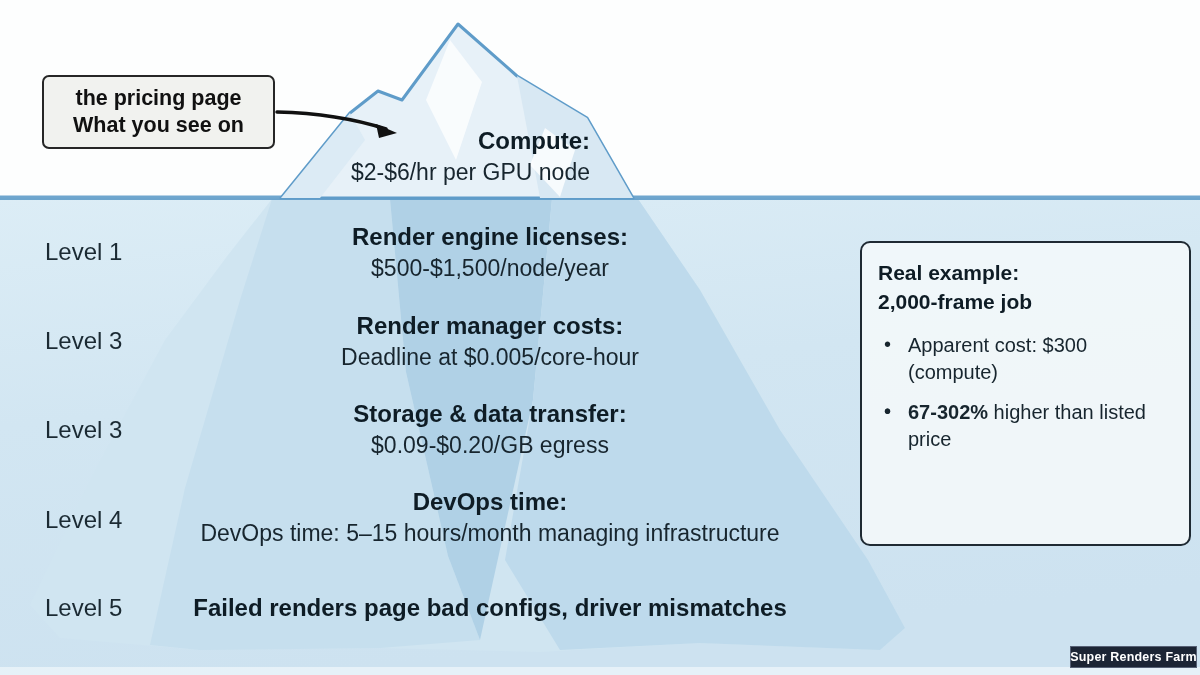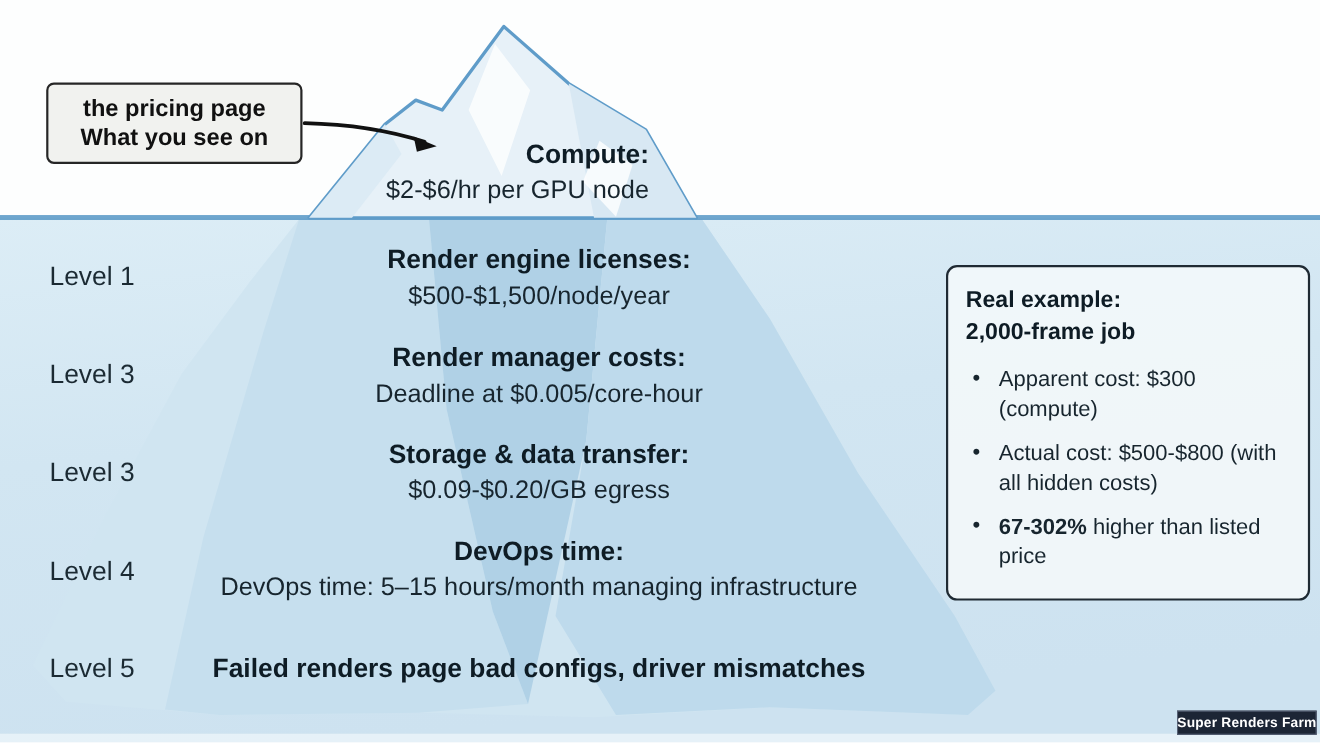--- a/index.html
+++ b/index.html
@@ -139,21 +139,21 @@
       <div>Real example:</div>
       <div>2,000-frame job</div>
     </div>
     <ul>
       <li>
         <span class="marker">•</span>
         <span class="b"></span><span>Apparent cost: $300 (compute)</span>
       </li>
       <li>
         <span class="marker">•</span>
-        <span class="b"></span><span>Actual cost: $500-$800 (with all hidden costs)</span>
+        <span class="b"></span>
       </li>
       <li>
         <span class="marker">•</span>
         <span class="b">67-302%</span><span> higher than listed price</span>
       </li>
     </ul>
   </div>
 
   <div class="abs badge">Super Renders Farm</div>
 

